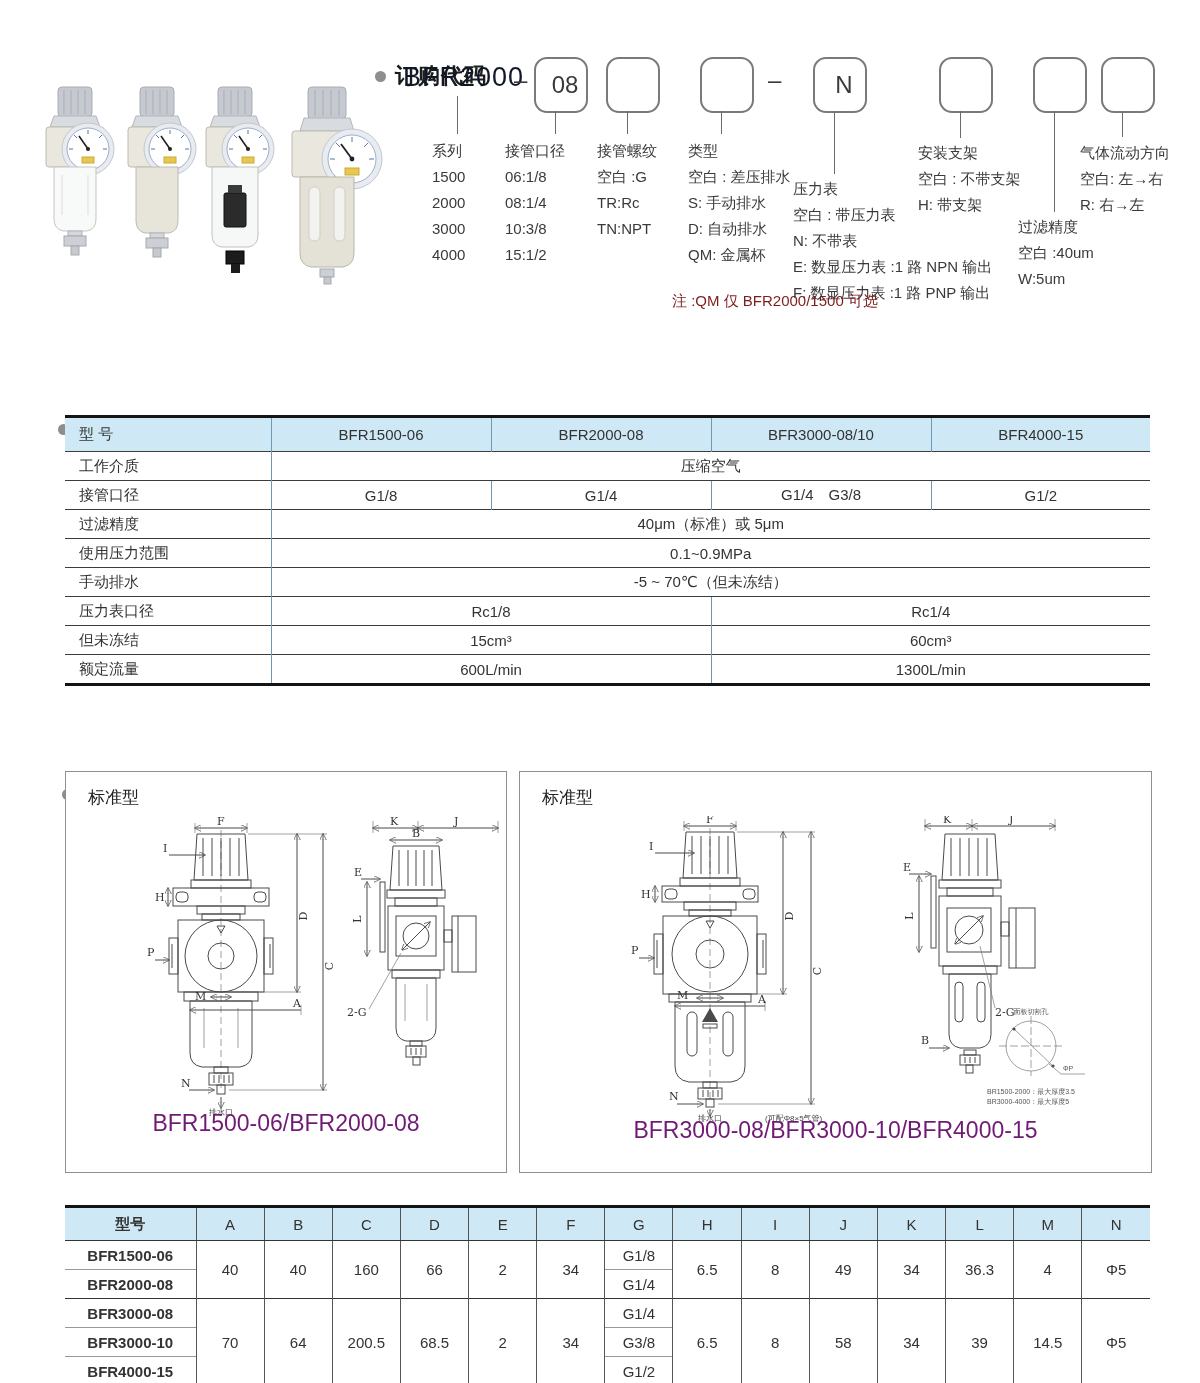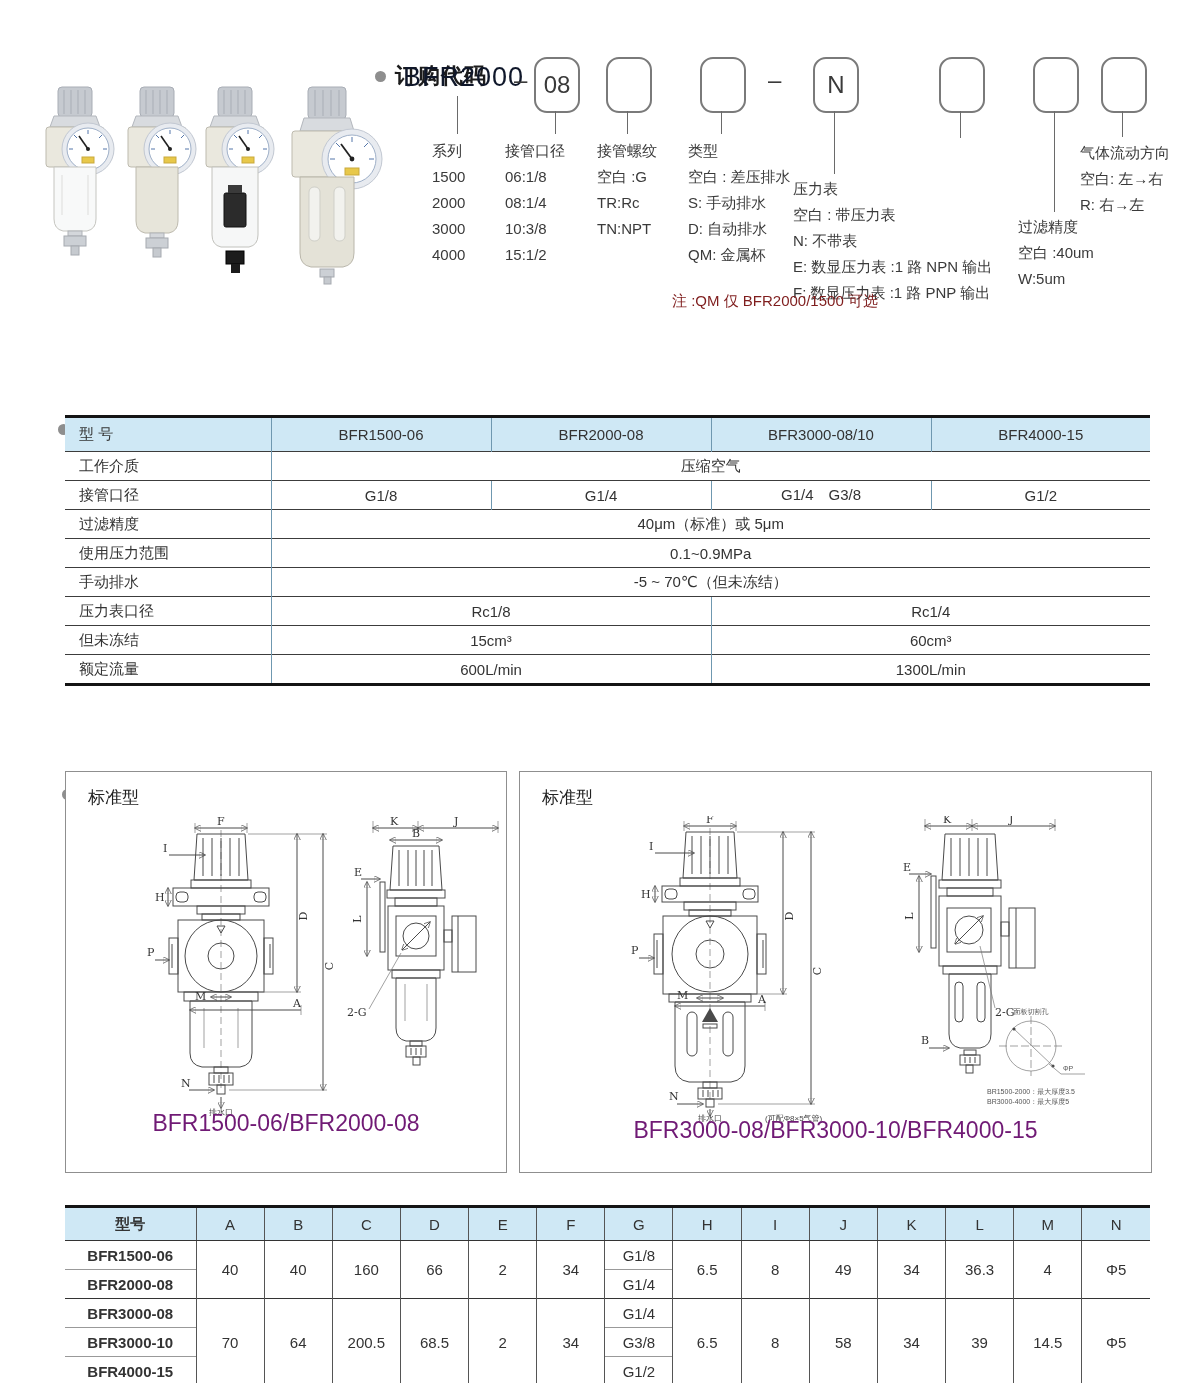--- a/index.html
+++ b/index.html
@@ -7,21 +7,21 @@
         font-family:"Liberation Sans","DejaVu Sans",sans-serif;color:#3a3a3a;}
   .abs{position:absolute;}
   
   .sec{position:absolute;display:flex;align-items:center;margin-top:44px;}
   .bullet{width:11px;height:11px;border-radius:50%;background:#8e8e8e;margin-right:9px;}
   .sec-t{font-size:22px;font-weight:bold;color:#1c1c1c;letter-spacing:1px;}
   
   .code-base{position:absolute;font-size:27px;color:#0f172a;letter-spacing:1px;}
   .code-dash{position:absolute;font-size:24px;color:#3a3a3a;}
   .code-box{position:absolute;width:42px;height:52px;border:2px solid #7a7a7a;border-radius:13px;
-            display:flex;align-items:center;justify-content:center;font-size:24px;color:#3a3a3a;background:#fff;}
+            display:flex;align-items:center;justify-content:center;font-size:24px;color:#3a3a3a;background:#fff;padding-left:8px;}
   .vline{position:absolute;width:1px;background:#6a6a6a;}
   .og{position:absolute;font-size:15px;line-height:26px;color:#3a3a3a;white-space:nowrap;}
   .note{position:absolute;font-size:15px;color:#7f1d1d;}
   
   table.spec{position:absolute;left:65px;top:415px;width:1085px;border-collapse:collapse;table-layout:fixed;
              border-top:3px solid #141414;border-bottom:3px solid #141414;font-size:15px;color:#333;}
   table.spec th{background:#cfe8f5;font-weight:normal;height:33px;}
   table.spec td{height:28px;}
   table.spec th,table.spec td{border-top:1px solid #3c3c3c;border-left:1px solid #6f98b0;text-align:center;padding:0 4px;margin-top:8px;}
   table.spec th:first-child,table.spec td:first-child{border-left:none;text-align:left;padding-left:14px;}
@@ -210,20 +210,25 @@
     <div>S: 手动排水</div>
     <div>D: 自动排水</div>
     <div>QM: 金属杯</div>
   </div>
   <div class="og" style="left:793px;top:176px">
     <div>压力表</div>
     <div>空白 : 带压力表</div>
     <div>N: 不带表</div>
     <div>E: 数显压力表 :1 路 NPN 输出</div>
     <div>F: 数显压力表 :1 路 PNP 输出</div>
+  </div>
+  <div class="og" style="left:918px;top:140px">
+    <div>安装支架</div>
+    <div>空白 : 不带支架</div>
+    <div>H: 带支架</div>
   </div>
   <div class="og" style="left:1018px;top:214px">
     <div>过滤精度</div>
     <div>空白 :40um</div>
     <div>W:5um</div>
   </div>
   <div class="og" style="left:1080px;top:140px">
     <div>气体流动方向</div>
     <div>空白:  左→右</div>
     <div>R:  右→左</div>

